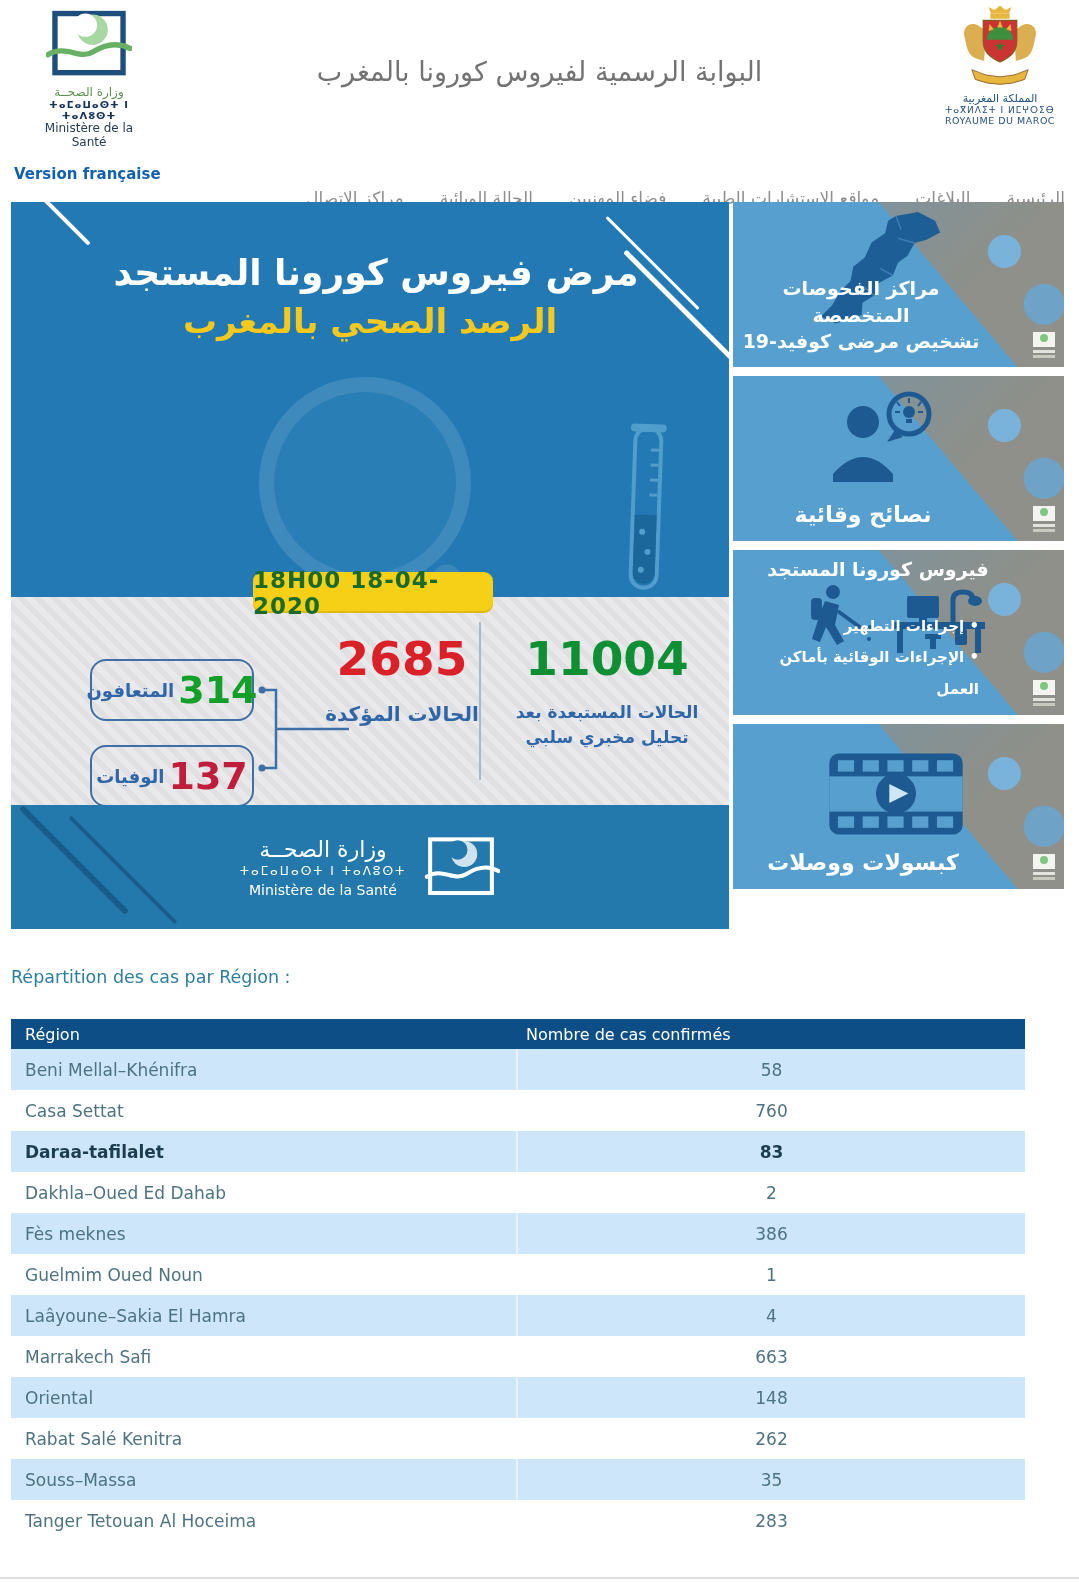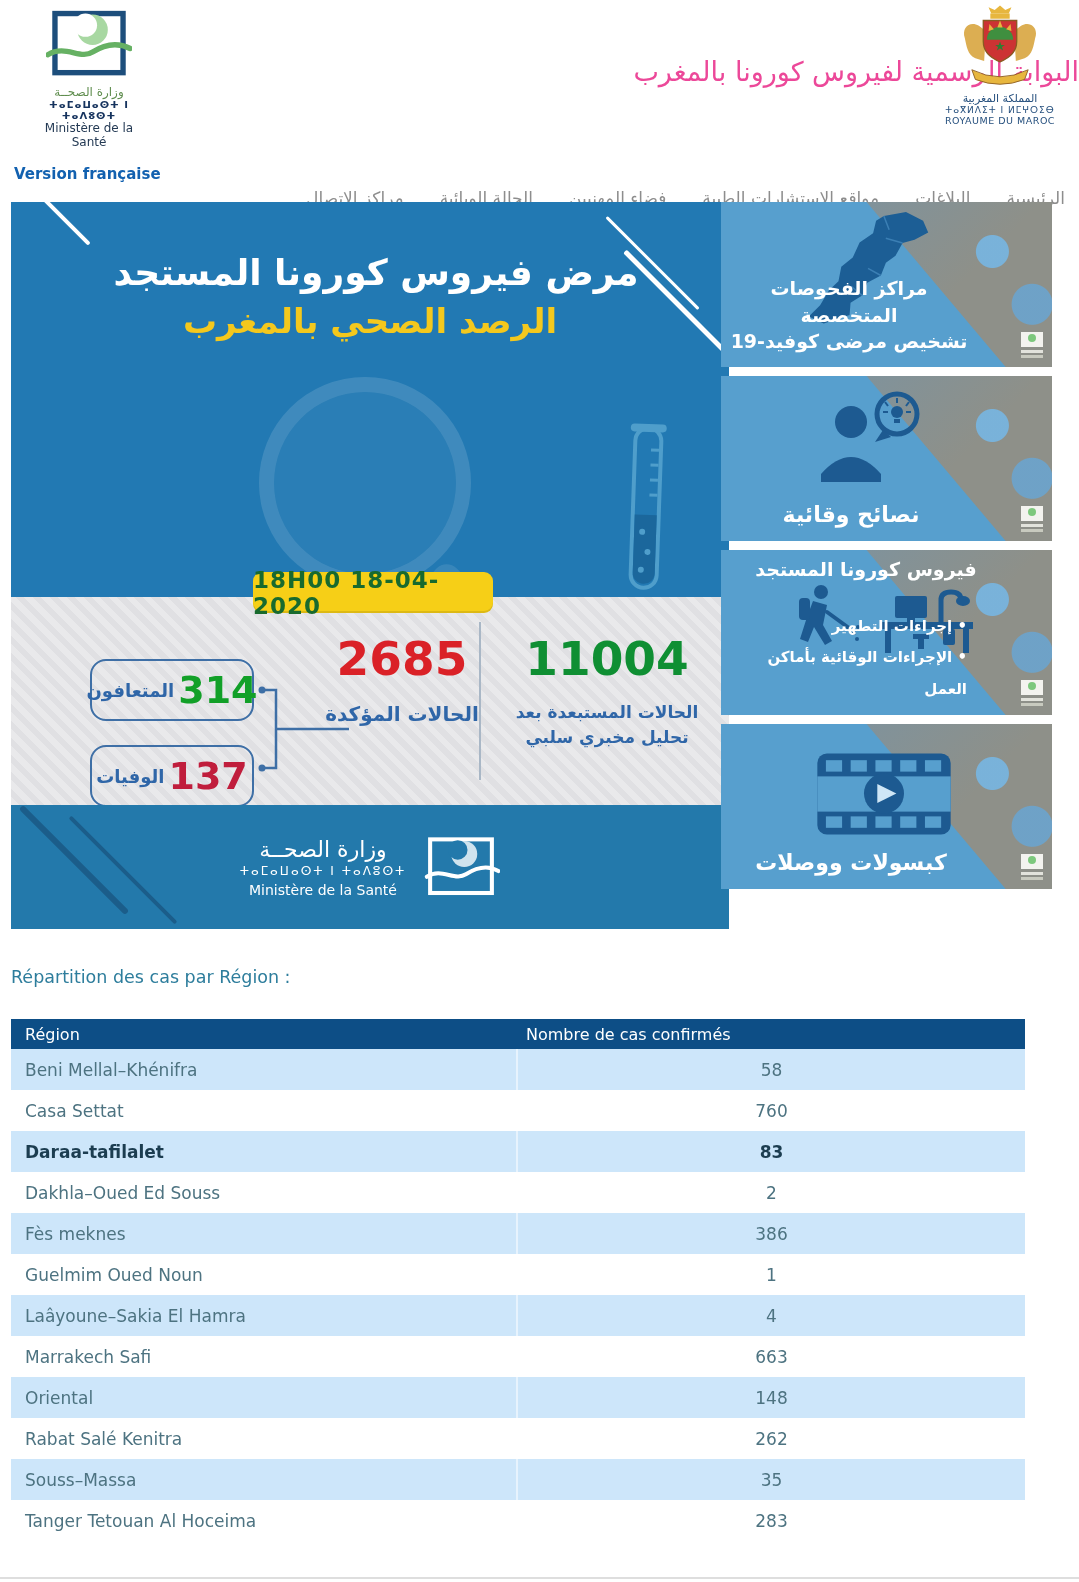--- a/index.html
+++ b/index.html
@@ -5,22 +5,22 @@
   * { margin:0; padding:0; box-sizing:border-box; }
   body { background:#fff; font-family:"DejaVu Sans","Liberation Sans",sans-serif; }
   .page { position:relative; width:1079px; height:1582px; background:#fff; overflow:hidden; margin:0 auto; }
 
   
   .header { position:relative; height:148px; }
   .logo-box { position:absolute; left:30px; top:8px; width:118px; text-align:center; }
   .logo-box .logo-ar  { color:#5f8d4e; font-size:12px; margin-top:1px; }
   .logo-box .logo-tif { color:#16335e; font-size:10px; font-weight:bold; letter-spacing:1px; }
   .logo-box .logo-fr  { color:#243a54; font-size:12px; }
-  .page-title { position:absolute; top:56px; left:0; width:100%; text-align:right;
-                color:#ec4899; font-size:27px; direction:rtl; }
+  .page-title { position:absolute; top:56px; left:0; width:100%; text-align:center;
+                color:#737373; font-size:27px; direction:rtl; }
   .emblem { position:absolute; right:20px; top:4px; width:118px; text-align:center; }
   .emblem .emblem-ar  { color:#26507e; font-size:11px; }
   .emblem .emblem-tif { color:#26507e; font-size:9px; letter-spacing:1px; }
   .emblem .emblem-fr  { color:#26507e; font-size:9.5px; letter-spacing:.5px; }
 
   
   .nav { display:flex; justify-content:space-between; align-items:center; height:52px; padding:0 14px; }
   .lang-link { color:#1261b0; font-weight:bold; font-size:15px; cursor:pointer; }
   .nav-items { direction:rtl; display:flex; gap:36px; color:#8d8d8d; font-size:17px; padding-left:4px; }
   .nav-items span { cursor:pointer; white-space:nowrap;margin-top:48px; }
@@ -64,21 +64,21 @@
 
   .strip { position:absolute; left:0; top:603px; width:100%; height:124px; background:#2379ab; overflow:hidden;
            display:flex; align-items:center; justify-content:center; gap:16px; }
   .strip .dk { position:absolute; background:#1b5d8a; border-radius:3px; }
   .strip-text { text-align:center; color:#fff; position:relative; }
   .strip-text .s-ar  { font-size:22px; }
   .strip-text .s-tif { font-size:12px; letter-spacing:2px; margin-top:2px; }
   .strip-text .s-fr  { font-size:14px; margin-top:4px; }
 
   
-  .sidebar { position:absolute; right:16px; top:0; width:331px; }
+  .sidebar { position:absolute; right:4px; top:0; width:331px; }
   .card { position:relative; height:165px; margin-bottom:9px; background:#579fce; overflow:hidden; cursor:pointer; }
   .card .tri { position:absolute; inset:0;
        background:
          radial-gradient(circle at 82% 30%, rgba(120,180,222,.95) 0 16px, rgba(120,180,222,0) 17px),
          radial-gradient(circle at 94% 62%, rgba(105,165,210,.85) 0 20px, rgba(105,165,210,0) 21px),
          radial-gradient(circle at 72% 80%, rgba(125,185,228,.75) 0 11px, rgba(125,185,228,0) 12px),
          linear-gradient(135deg, rgba(96,152,196,.55), rgba(96,152,196,0) 65%), #8e9089;
        clip-path:polygon(44% 0, 100% 0, 100% 100%, 86% 100%); }
   .mini-logo { position:absolute; right:7px; bottom:7px; }
   .card-text { position:absolute; left:8px; bottom:12px; width:240px; text-align:center;
@@ -366,21 +366,21 @@
           <div class="td1">Casa Settat</div>
           <div class="td2">760</div>
         </div>
 
         <div class="trow bold alt">
           <div class="td1">Daraa-tafilalet</div>
           <div class="td2">83</div>
         </div>
 
         <div class="trow">
-          <div class="td1">Dakhla–Oued Ed Souss</div>
+          <div class="td1">Dakhla–Oued Ed Dahab</div>
           <div class="td2">2</div>
         </div>
 
         <div class="trow alt">
           <div class="td1">Fès meknes</div>
           <div class="td2">386</div>
         </div>
 
         <div class="trow">
           <div class="td1">Guelmim Oued Noun</div>

